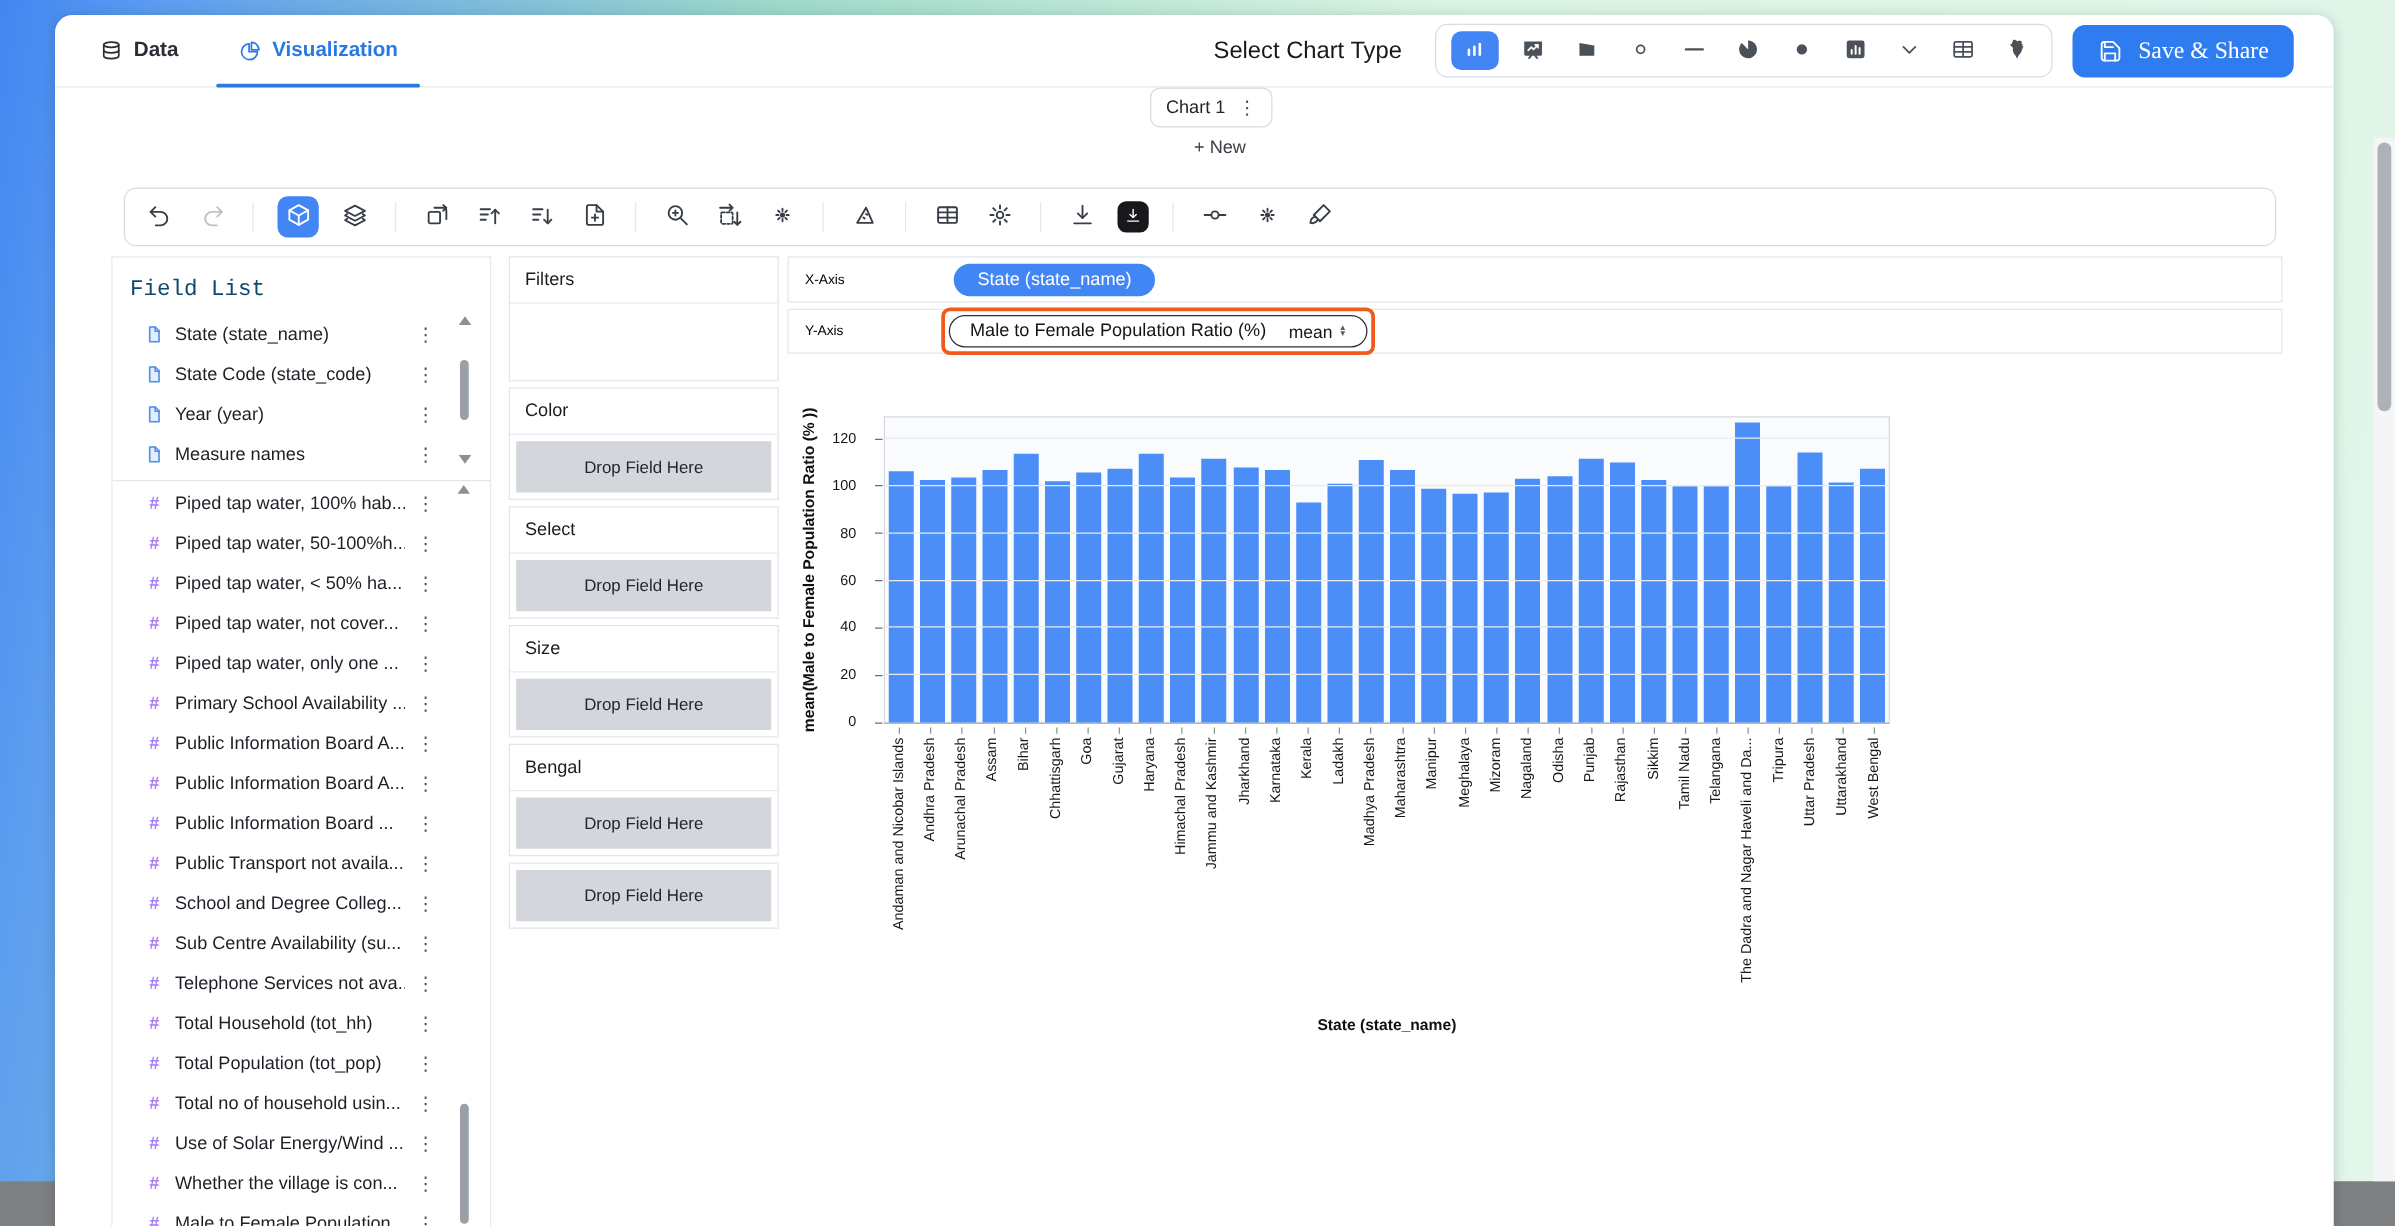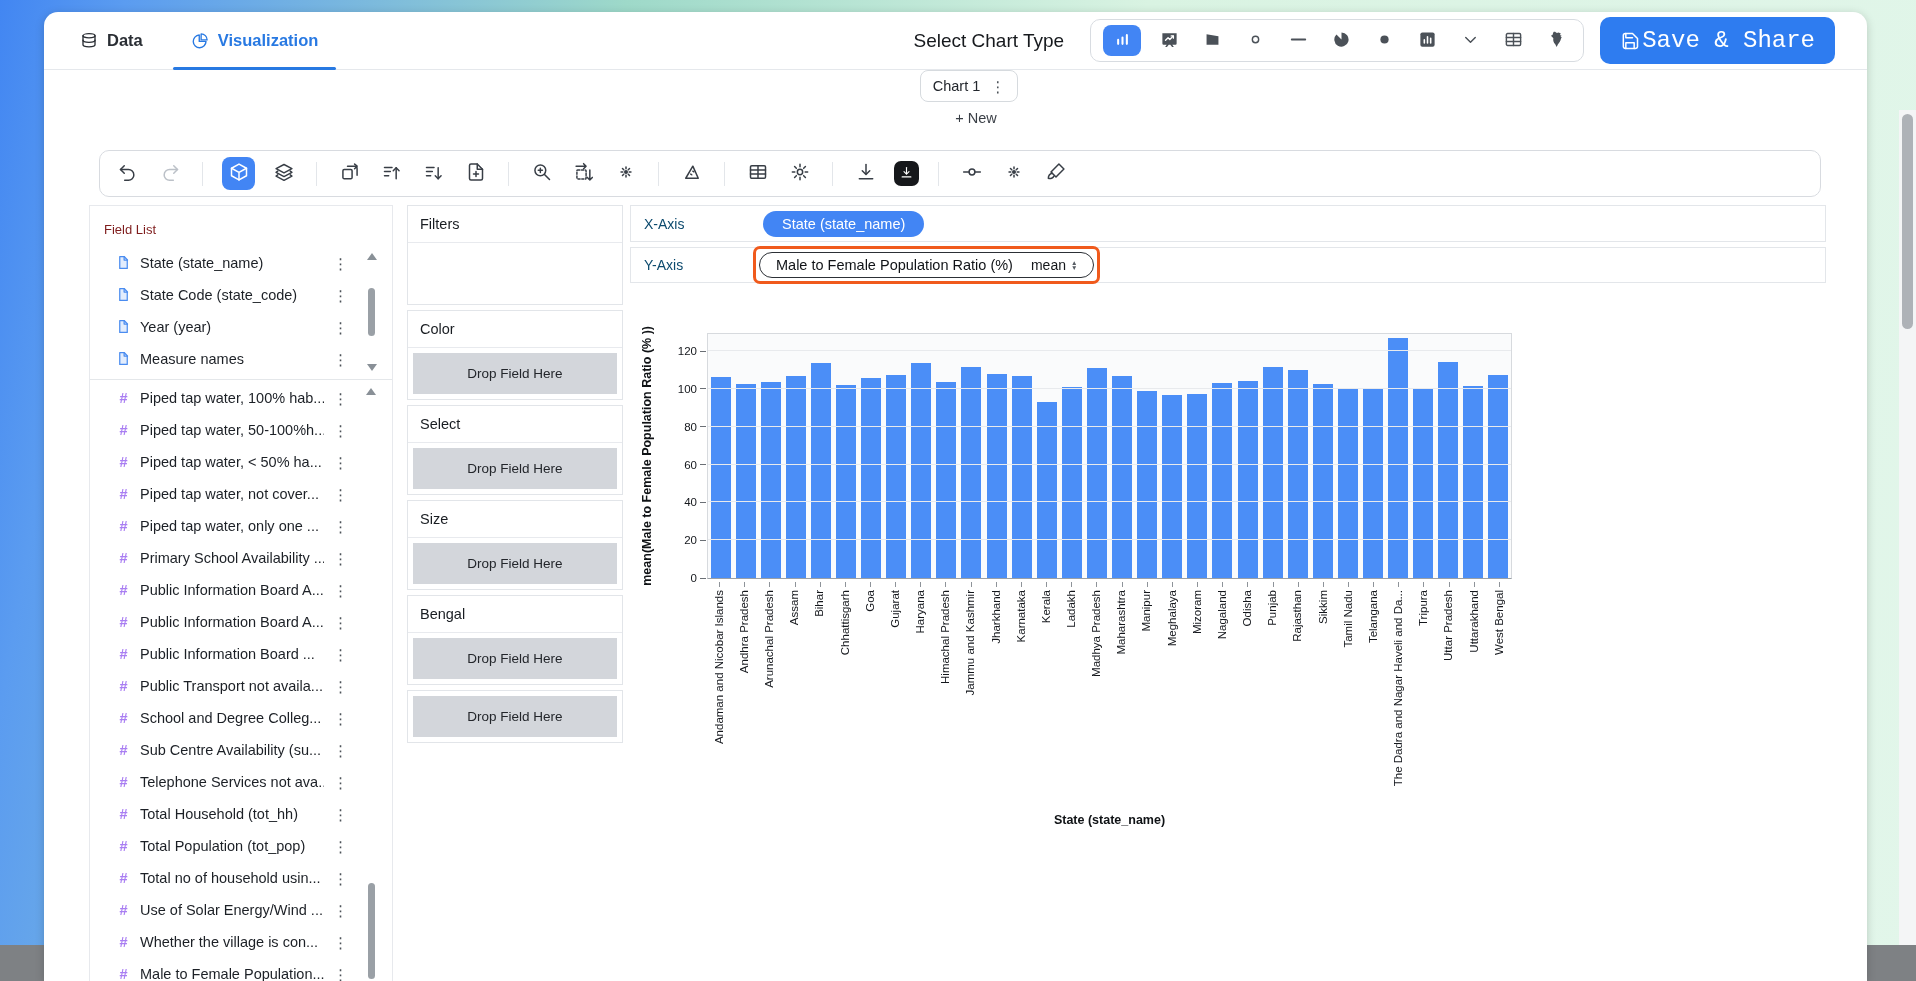--- a/index.html
+++ b/index.html
@@ -24,22 +24,22 @@
     height:3px; background:#2879e2; border-radius:2px; }
   .tab-gap { width:40px; }
   .spacer { flex:1; }
   .sct-label { font-size:19px; color:#16191d; margin-right:26px; }
   .ct-group { display:flex; align-items:center; gap:13px; border:1px solid #d8dce1; border-radius:10px;
     padding:5px 12px; background:#fff; }
   .ct-btn { width:30px; height:30px; display:grid; place-items:center; color:#4b5158; background:none;
     border:none; cursor:pointer; border-radius:8px; }
   .ct-btn svg { width:19px; height:19px; }
   .ct-btn.active { background:#4285f4; color:#fff; width:38px; height:31px; }
-  .save-btn { margin-left:16px; background:#2e7cf0; color:#fff; font-size:24px; font-family:Liberation Mono, monospace;
-    padding:10px 20px; border:none; border-radius:10px; display:flex; gap:2px; align-items:center; cursor:pointer; }
+  .save-btn { margin-left:16px; background:#2e7cf0; color:#fff; font-size:19px; font-family:Liberation Serif, serif;
+    padding:10px 20px; border:none; border-radius:10px; display:flex; gap:13px; align-items:center; cursor:pointer; }
   .save-btn .icon { width:20px; height:20px; color:#fff; }
 
   
   .tabs-row { height:68px; display:flex; align-items:center; padding-left:27px;flex-direction:column; }
   .chart-tab { border:1px solid #d6dade; border-radius:8px; padding:7px 12px; font-size:14.5px; color:#23272d;
     display:flex; gap:10px; align-items:center; background:#fff; cursor:pointer; }
   .kebab { color:#4c5258; font-size:15px; line-height:1; cursor:pointer; }
   .new-tab { margin-left:14px; font-size:14.5px; color:#3a3f46; padding:8px; cursor:pointer; background:none; border:none; font-family:inherit; }
 
   
@@ -53,21 +53,21 @@
   .tb-btn.disabled { color:#bcc1c8; }
   .tb-btn.dark { background:#16181b; color:#fff; width:25px; height:25px; border-radius:7px; }
   .tb-btn.dark svg { width:15px; height:15px; }
   .tb-divider { width:1px; height:24px; background:#e3e6ea; margin:0 4px; }
 
   
   .main { display:flex; align-items:flex-start; margin:8px 0 0 45px; }
 
   .fieldlist { width:304px; flex:none; border:1px solid #e7e9ed; border-bottom:none; height:776px;
     position:relative; background:#fff; overflow:hidden; }
-  .fl-title { padding:16px 14px 10px; font-size:13px; color:#7f1d1d; }
+  .fl-title { padding:16px 14px 10px; font-size:18px; color:#0c4a6e;font-family:Liberation Mono, monospace; }
   .fl-row { height:32px; display:flex; align-items:center; padding:0 44px 0 26px; gap:9px; font-size:14.5px;
     color:#1c2026; cursor:grab; }
   .fl-row .lbl { flex:1; white-space:nowrap; overflow:hidden; }
   .fl-row .kebab { margin-left:auto; }
   .doc-ic { width:15px; height:17px; flex:none; }
   .hash { color:#a97ef2; font-weight:700; font-size:14.5px; width:15px; text-align:center; flex:none; }
   .fl-sep { border-top:1px solid #e4e7ea; margin:4px 0 2px; }
   .tri-up { width:0; height:0; border-left:5px solid transparent; border-right:5px solid transparent;
     border-bottom:7px solid #899097; cursor:pointer; }
   .tri-down { width:0; height:0; border-left:5px solid transparent; border-right:5px solid transparent;
@@ -82,37 +82,37 @@
   .encodings { width:216px; margin-left:14px; display:flex; flex-direction:column; gap:5px; }
   .enc-card { border:1px solid #e2e5e9; background:#fff; }
   .enc-head { padding:10px 12px; font-size:14.5px; color:#191d22; border-bottom:1px solid #e8eaee; }
   .enc-body { padding:5px; }
   .enc-body.empty { height:61px; }
   .drop { height:41px; background:#d3d6db; display:grid; place-items:center; font-size:13.5px; color:#23262b; }
 
   .chart-panel { margin-left:7px; width:1196px; }
   .axis-row { border:1px solid #e3e6ea; height:37px; display:flex; align-items:center; background:#fff; }
   .axis-row.y { margin-top:5px; height:36px; }
-  .axis-label { width:122px; padding-left:13px; font-size:14px; color:#0c4a6e; flex:none; }
+  .axis-label { width:122px; padding-left:13px; font-size:11px; color:#000000; flex:none; }
   .x-pill { margin-left:10px; background:#4285f4; color:#fff; border-radius:999px; padding:5px 19px;
     font-size:14.5px; cursor:pointer; }
   .orange-wrap { border:3px solid #f05a1c; border-radius:7px; padding:3px; display:inline-flex; }
   .y-pill { border:1.4px solid #2c3036; border-radius:999px; background:#fff; padding:4px 16px;
     display:flex; align-items:center; gap:18px; font-size:14.5px; color:#101317; cursor:pointer; }
   .mean-wrap { display:flex; align-items:center; gap:5px; font-size:14px; color:#14171b; cursor:pointer; }
   .sort-glyph { display:flex; flex-direction:column; font-size:6.5px; line-height:5px; color:#565c63; }
 
   .chart-region { position:relative; height:562px; }
   .plot { position:absolute; left:77px; top:50px; width:805px; height:246px; background:#fafbfc;
     border:1px solid #d7dade; border-bottom:1px solid #9aa0a6; }
   .grid { position:absolute; left:0; right:0; height:1px; background:#e8eaed; }
   .bars { position:absolute; left:0; right:0; top:0; bottom:0; display:flex; align-items:flex-end;
     justify-content:space-around; }
   .bar { width:20px; }
-  .ytick { position:absolute; right:calc(100% + 2px); display:flex; align-items:center; gap:3px;
+  .ytick { position:absolute; right:calc(100% + 2px); display:flex; align-items:center; gap:15px;
     font-size:11.5px; color:#14171c; transform:translateY(6px);justify-content:flex-end; }
   .ytick .dash { width:6px; height:1px; background:#6a6f75; }
   .ylabel-box { position:absolute; left:10px; top:50px; height:246px; display:flex; align-items:center; }
   .ylabel-box span { writing-mode:vertical-rl; transform:rotate(180deg); font-weight:700; font-size:12.5px;
     color:#0f1215; white-space:nowrap; }
   .xlabels { position:absolute; left:77px; top:299px; width:805px; display:flex; justify-content:space-around; }
   .xcell { width:20px; display:flex; flex-direction:column; align-items:center; gap:3px; }
   .xtickmark { width:1px; height:5px; background:#8e9399; }
   .xlab { writing-mode:vertical-rl; transform:rotate(180deg); font-size:11.5px; color:#14171c;
     white-space:nowrap; line-height:1; }

